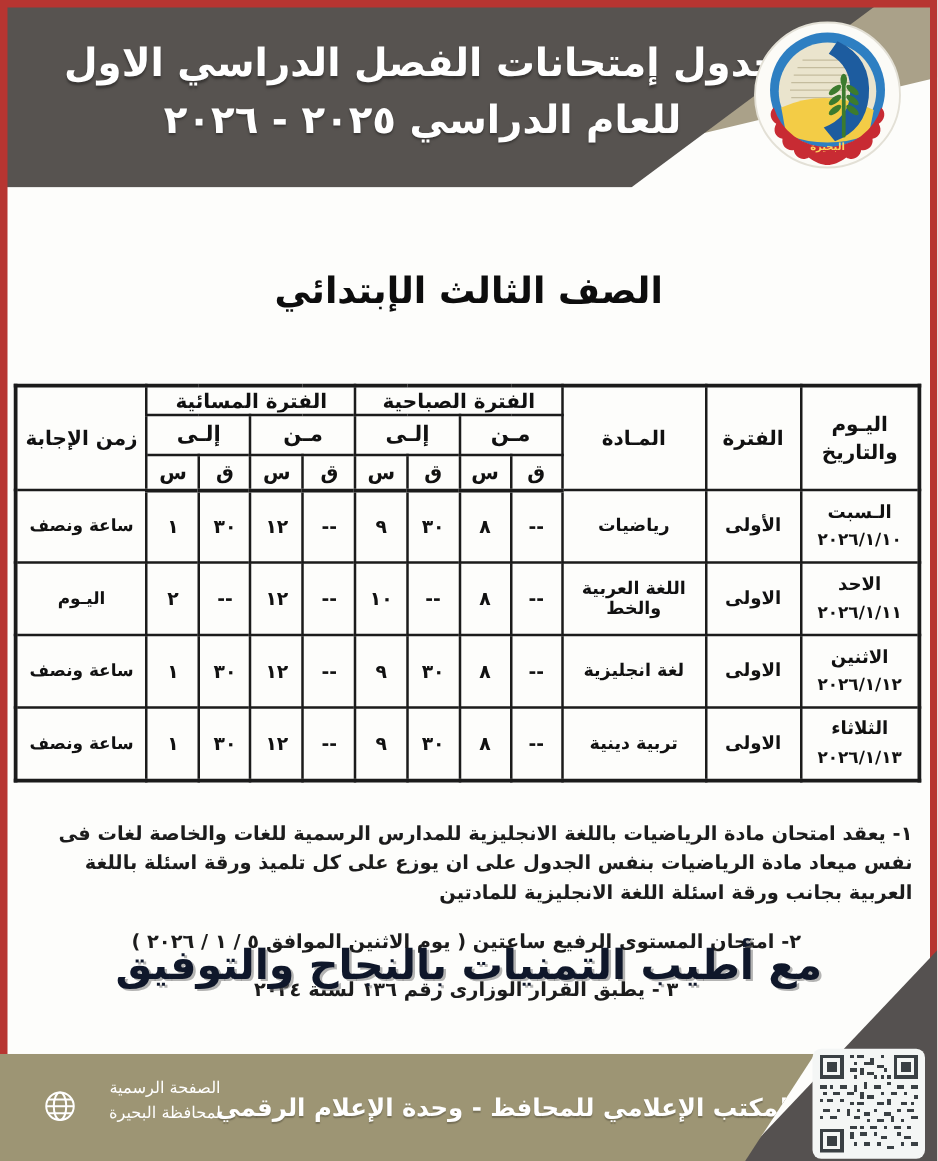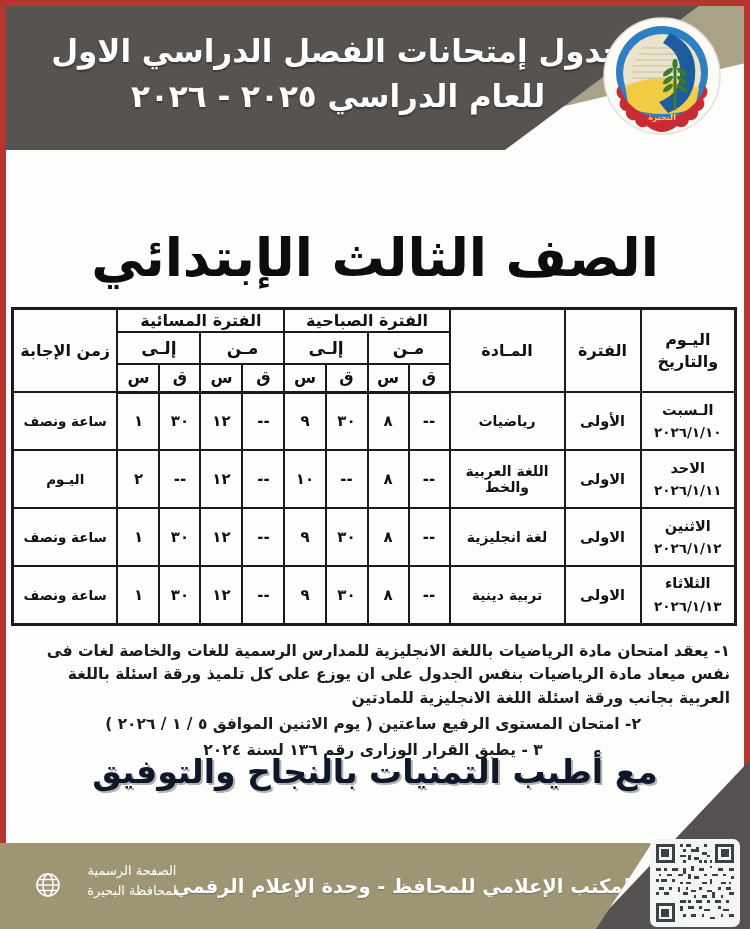--- a/index.html
+++ b/index.html
@@ -28,23 +28,22 @@
     padding:6px 150px 14px 120px;
   }
   .banner-line{
     color:#fff;font-weight:bold;font-size:31px;line-height:1.42;white-space:nowrap;
     text-shadow:0 2px 2px rgba(0,0,0,.35);
   }
   .logo-wrap{position:absolute;left:auto;right:28px;top:16px;width:120px;height:122px;z-index:20;}
   
   .page-title{
     position:absolute;top:215px;left:0;width:100%;z-index:15;
-    text-align:center;font-size:53px;font-weight:bold;color:#0d0d0d;
+    text-align:center;font-size:29px;font-weight:bold;color:#0d0d0d;
     letter-spacing:-1px;
-    margin-top:12px;
   }
   
   .table-wrap{position:absolute;top:307px;right:13px;width:725px;z-index:15;}
   table.exam{border-collapse:collapse;width:100%;table-layout:fixed;background:#fdfdfb;}
   table.exam th,table.exam td{
     border:2px solid #1b1b1b;text-align:center;vertical-align:middle;
     font-weight:bold;color:#111;padding:1px 2px;overflow:hidden;
   }
   table.exam{border:3px solid #1b1b1b;}
   tr.hrow1 th{height:20px;font-size:16px;border-radius:12px;}
@@ -56,21 +55,21 @@
   td.num{font-size:15px;}
   td.subj{font-size:14px;border-radius:24px;}
   td.per{font-size:14.5px;}
   td.ans{font-size:13.5px;border-radius:27px;}
   tr.drow td{height:58px;}
   
   .notes{
     position:absolute;top:640px;right:20px;left:16px;z-index:15;
     font-size:15.5px;font-weight:bold;color:#1c1c1c;line-height:1.5;text-align:right;
   }
-  .notes .note{margin:0 0 3px 0;}
+  .notes .note{margin:16px 0 3px 0;}
   .notes .center{text-align:center;}
   
   .wishes{
     position:absolute;top:752px;left:0;width:100%;z-index:15;
     text-align:center;font-size:33px;font-weight:bold;color:#0f172a;
     text-shadow:2px 2px 0 rgba(120,120,120,.55);
   }
   
   .corner-wedge{
     position:absolute;right:0;top:760px;width:160px;height:169px;z-index:50;

